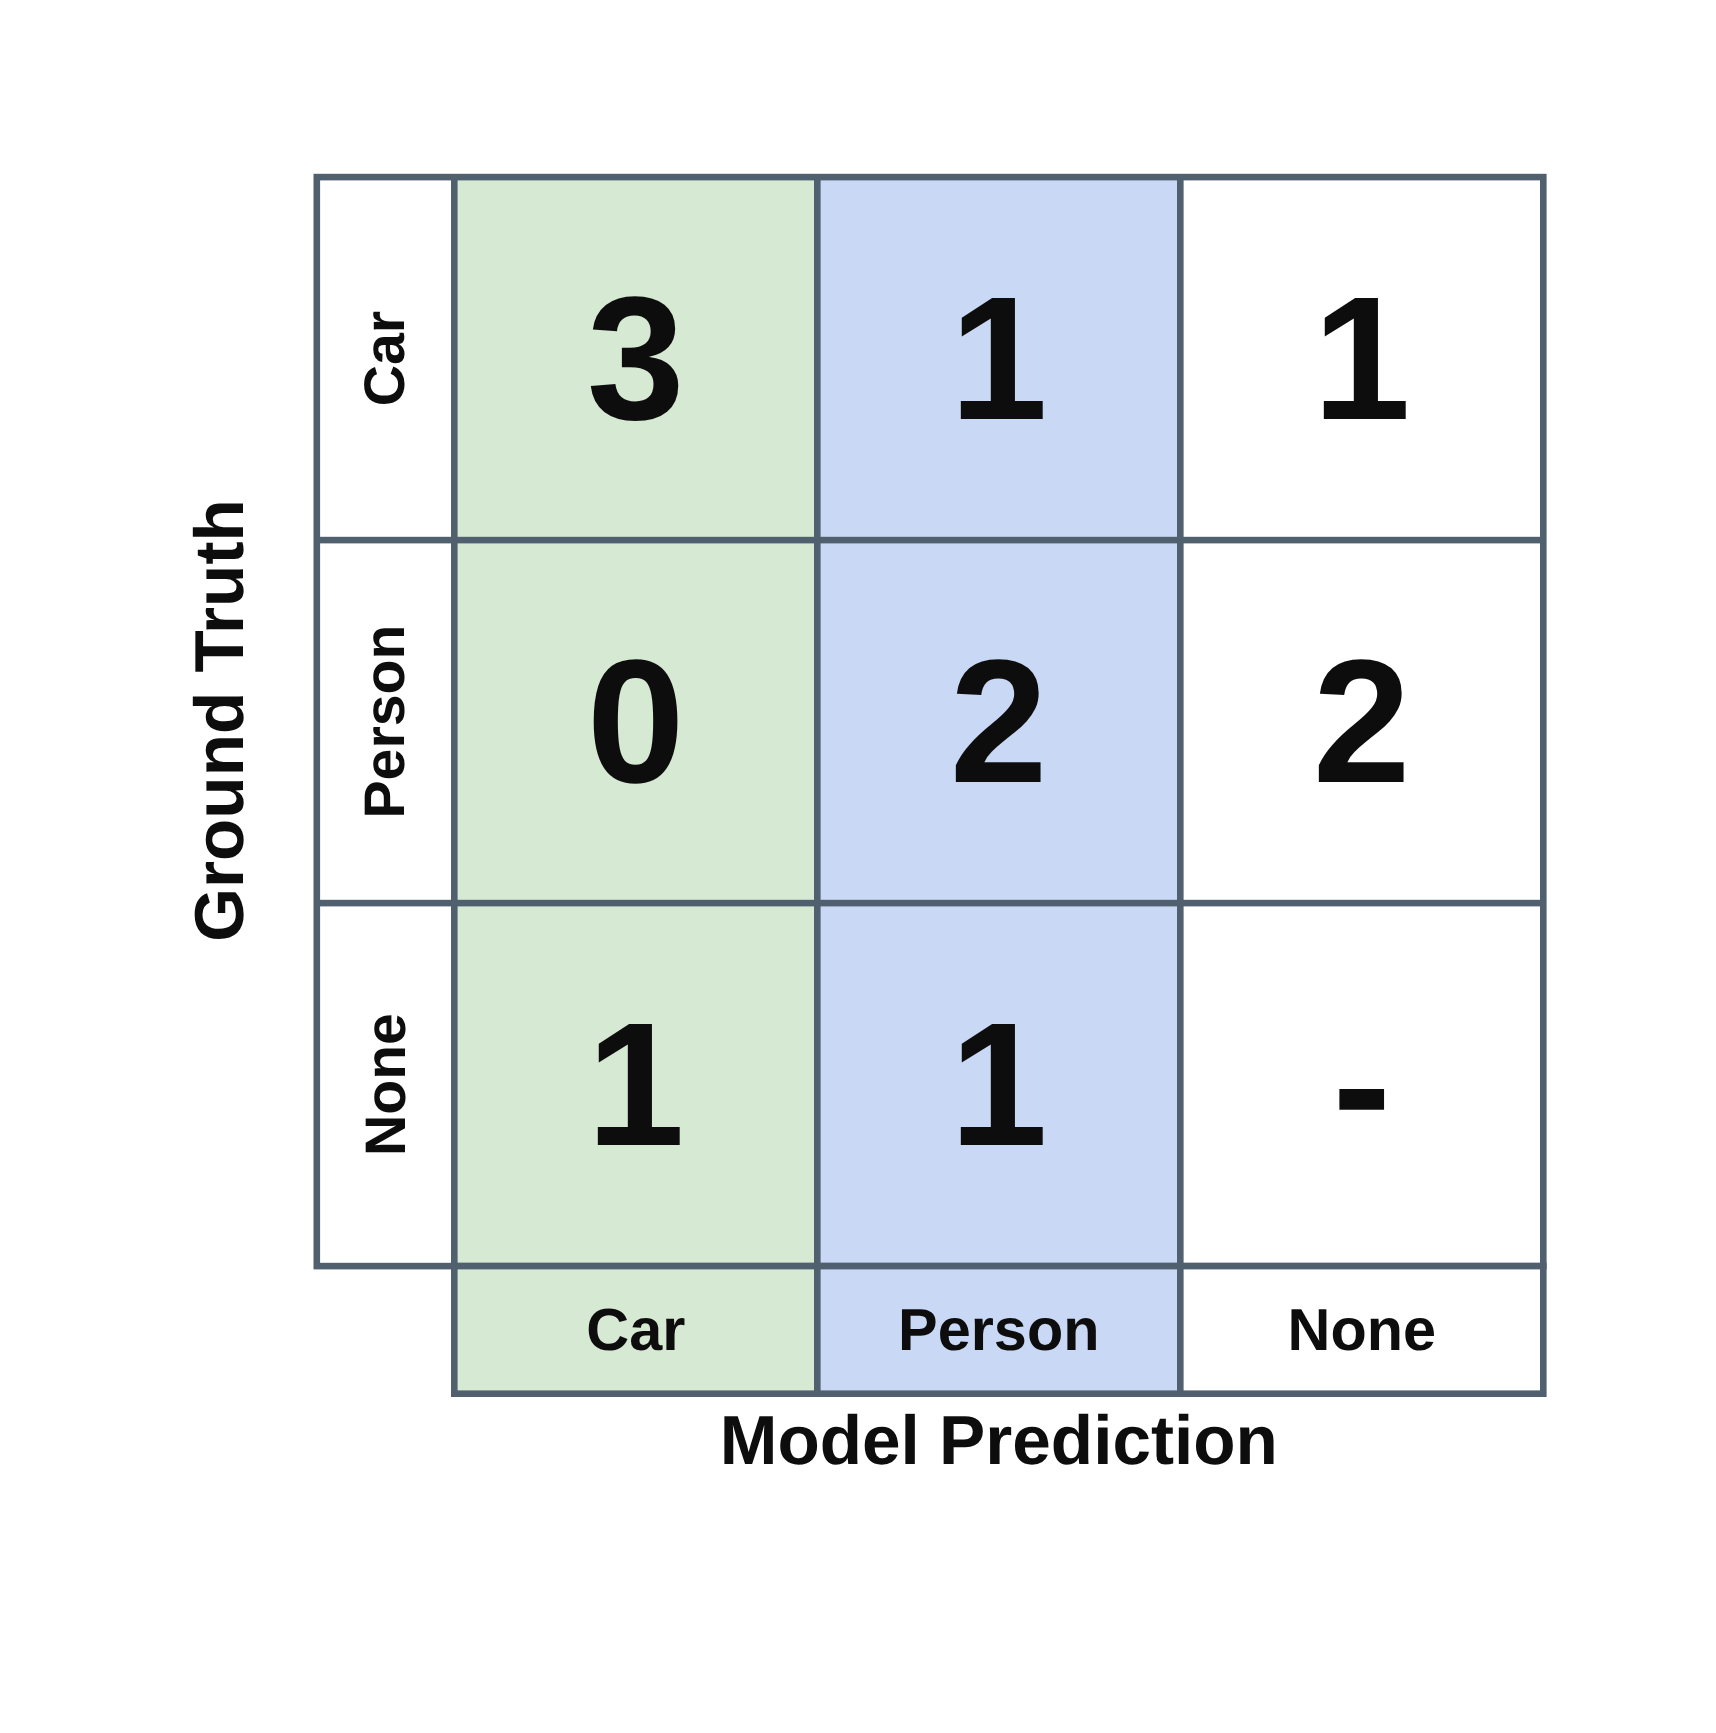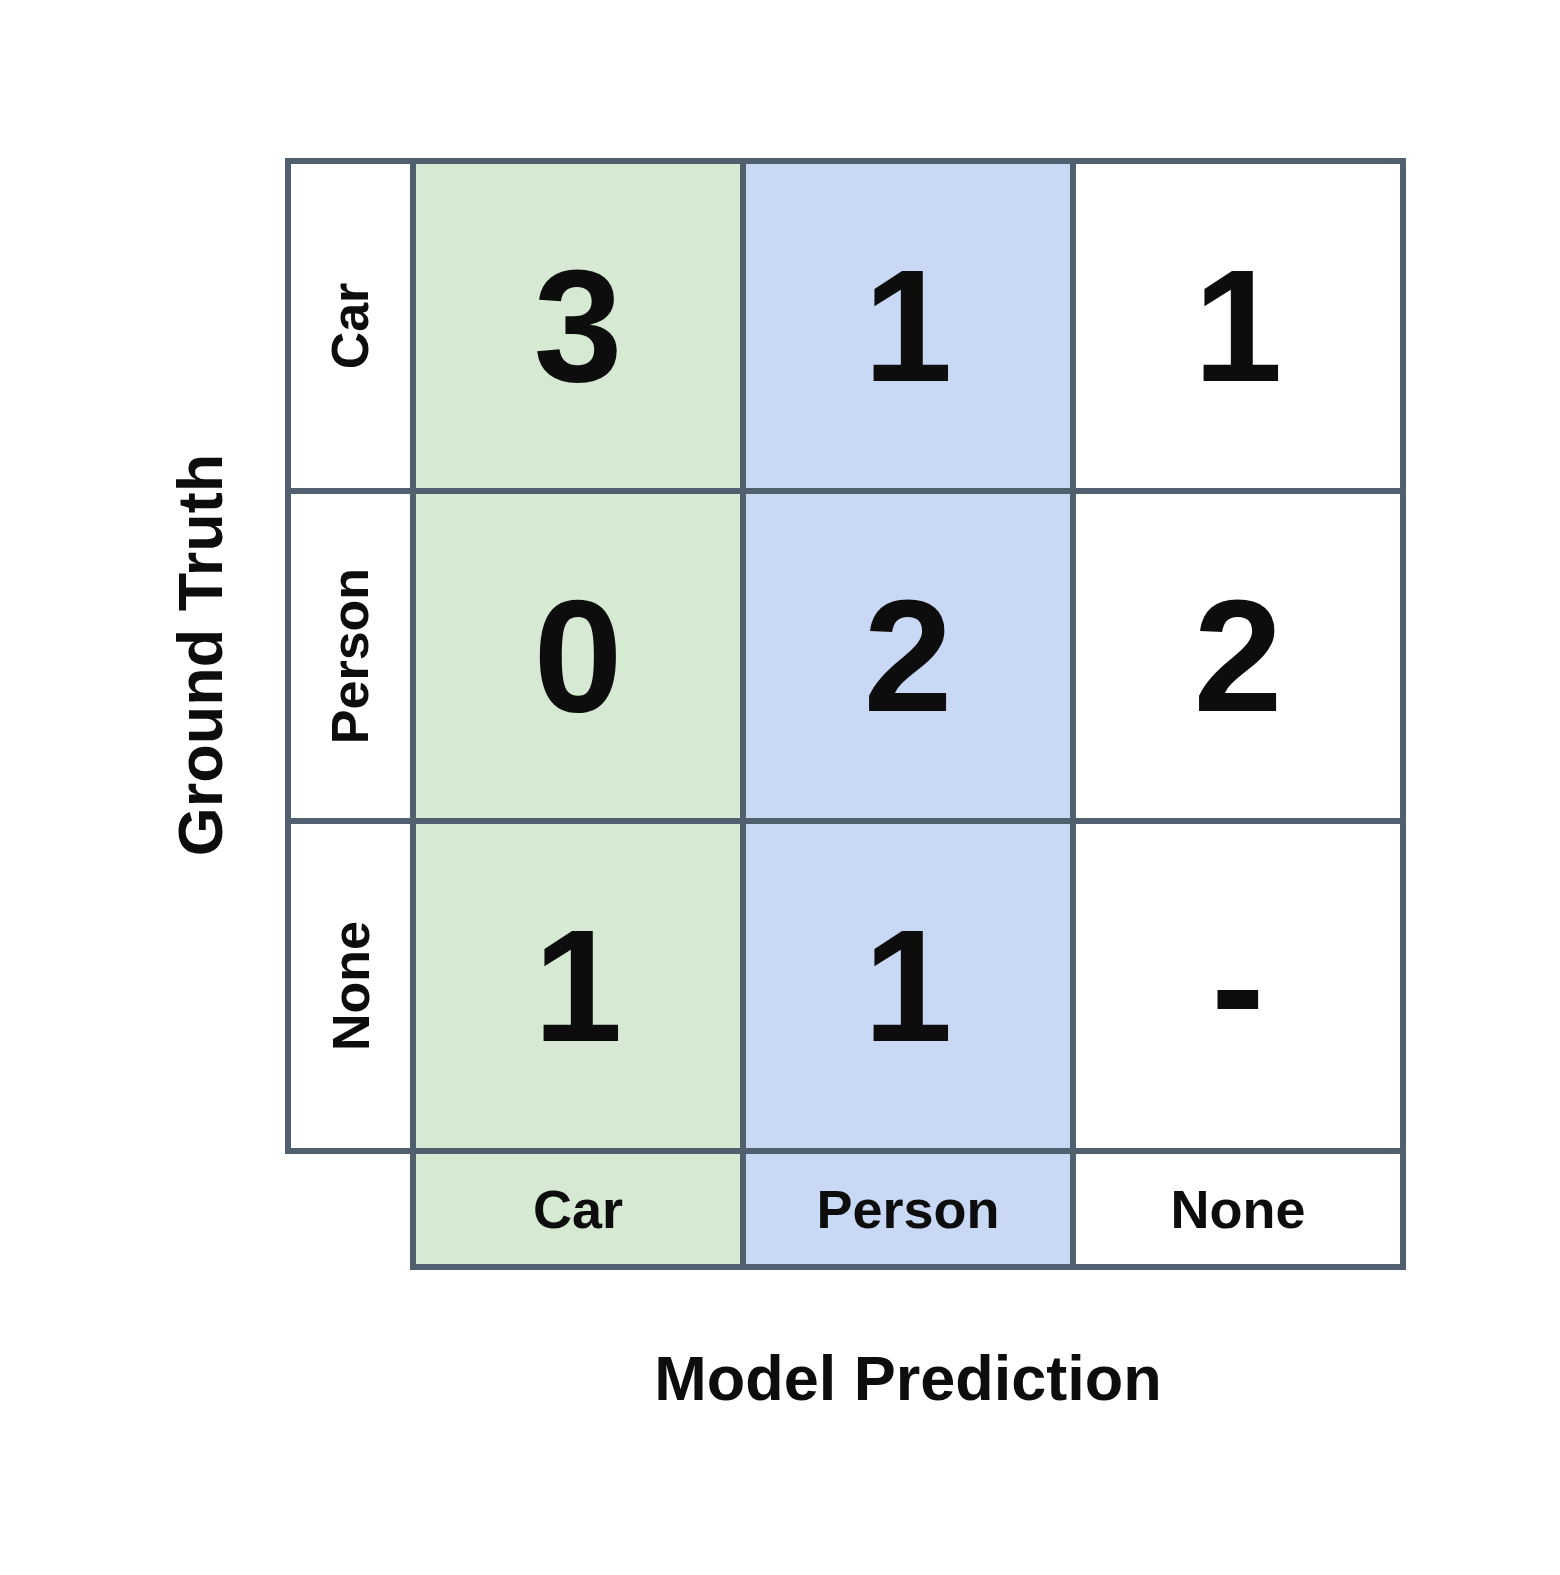--- a/index.html
+++ b/index.html
@@ -77,21 +77,21 @@
     font-weight: 700;
     white-space: nowrap;
   }
   .y-title {
     left: 200px;
     top: 655px;
     transform: translate(-50%, -50%) rotate(-90deg);
   }
   .x-title {
     left: 908px;
-    top: 1378px;
+    top: 1310px;
     transform: translate(-50%, -50%);
   }
 </style>
 </head>
 <body>
 
 <div class="canvas">
 
   <div class="axis-title y-title">Ground Truth</div>
 

